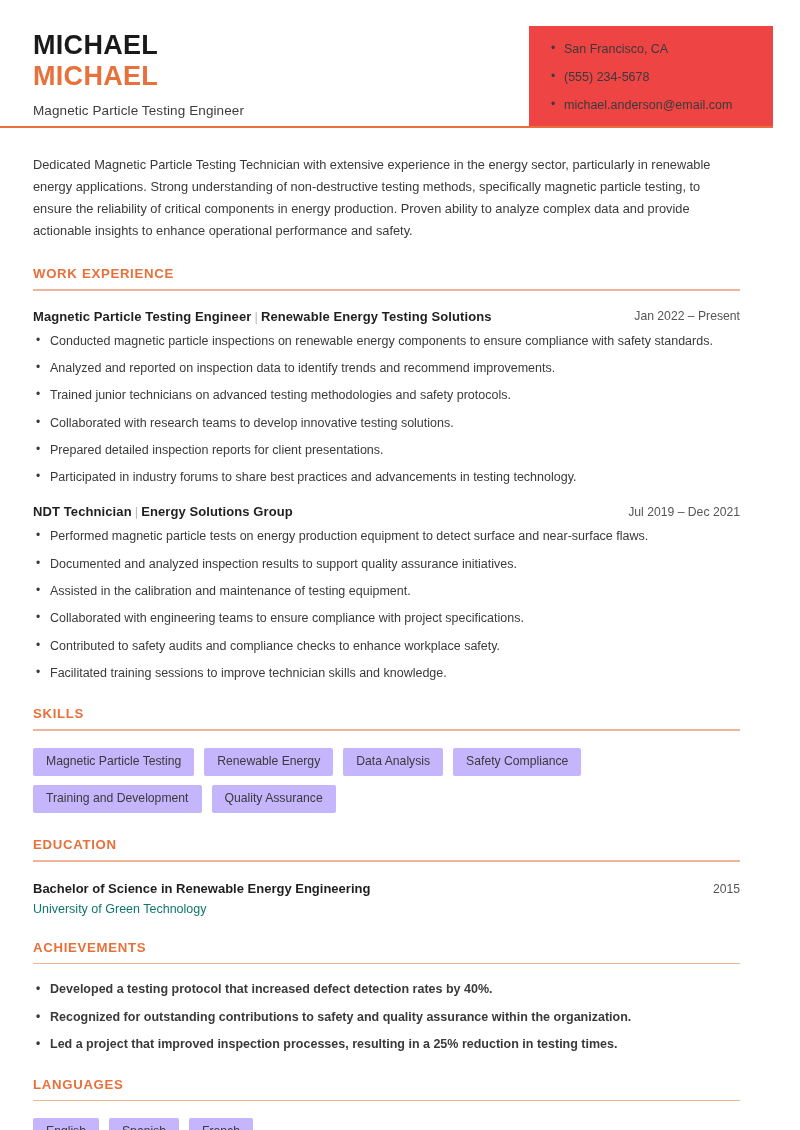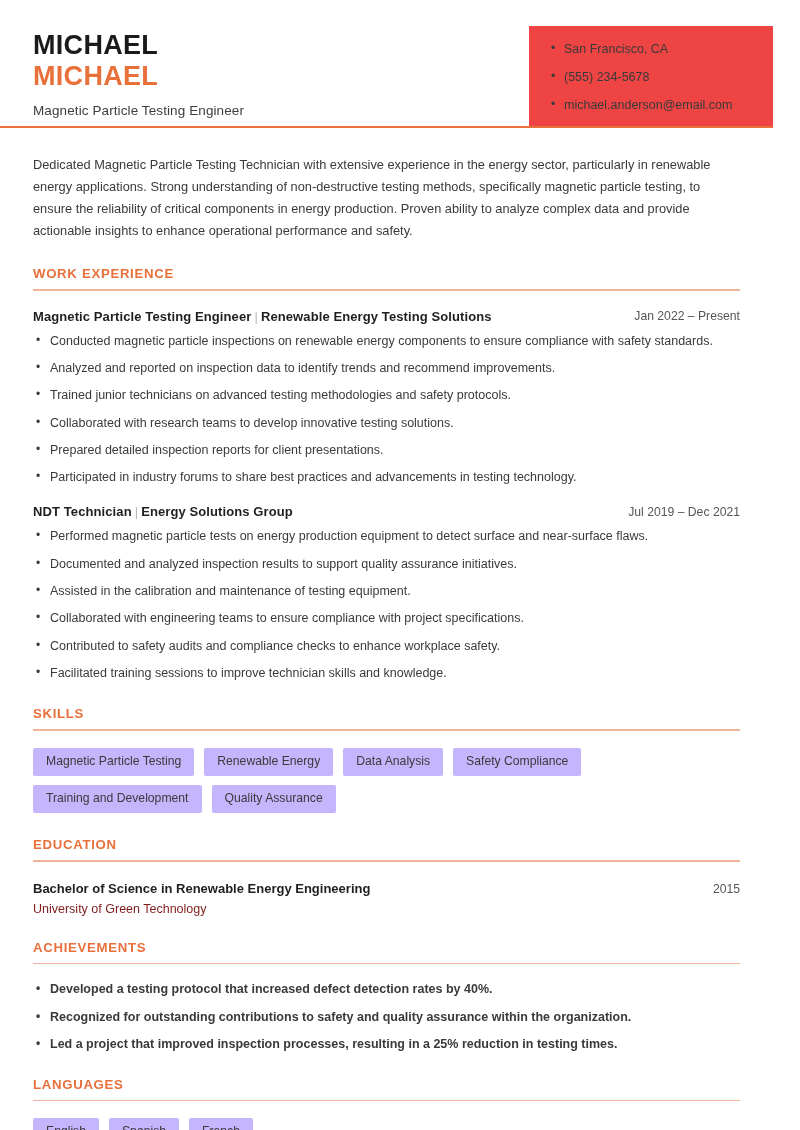--- a/index.html
+++ b/index.html
@@ -216,21 +216,21 @@
 
   .edu-year {
     font-size: 12.2px;
     color: #555555;
     white-space: nowrap;
   }
 
   .edu-school {
     margin-top: 6px;
     font-size: 12.5px;
-    color: #7f1d1d;
+    color: #0f766e;
   }
 
   .achv-list { margin-top: 17px; font-weight: bold; }
 </style>
 </head>
 <body>
 
 <div class="page">
 
   <div class="header">

